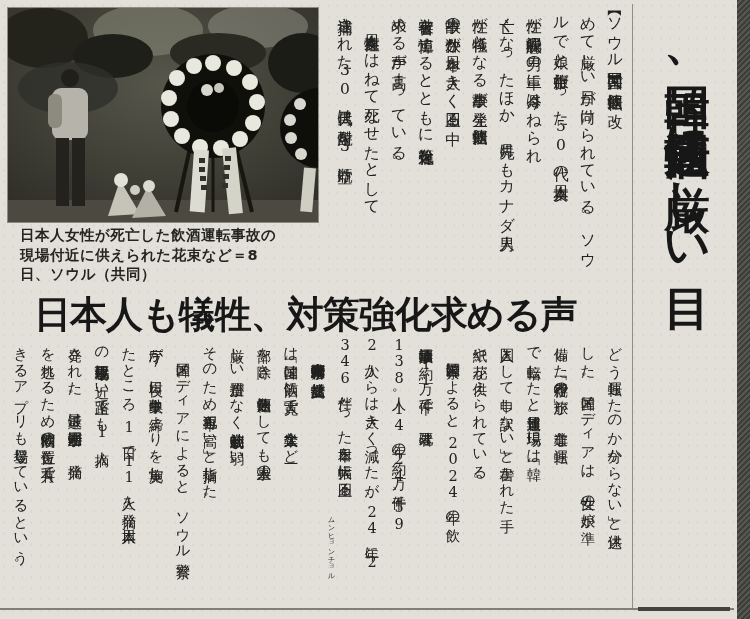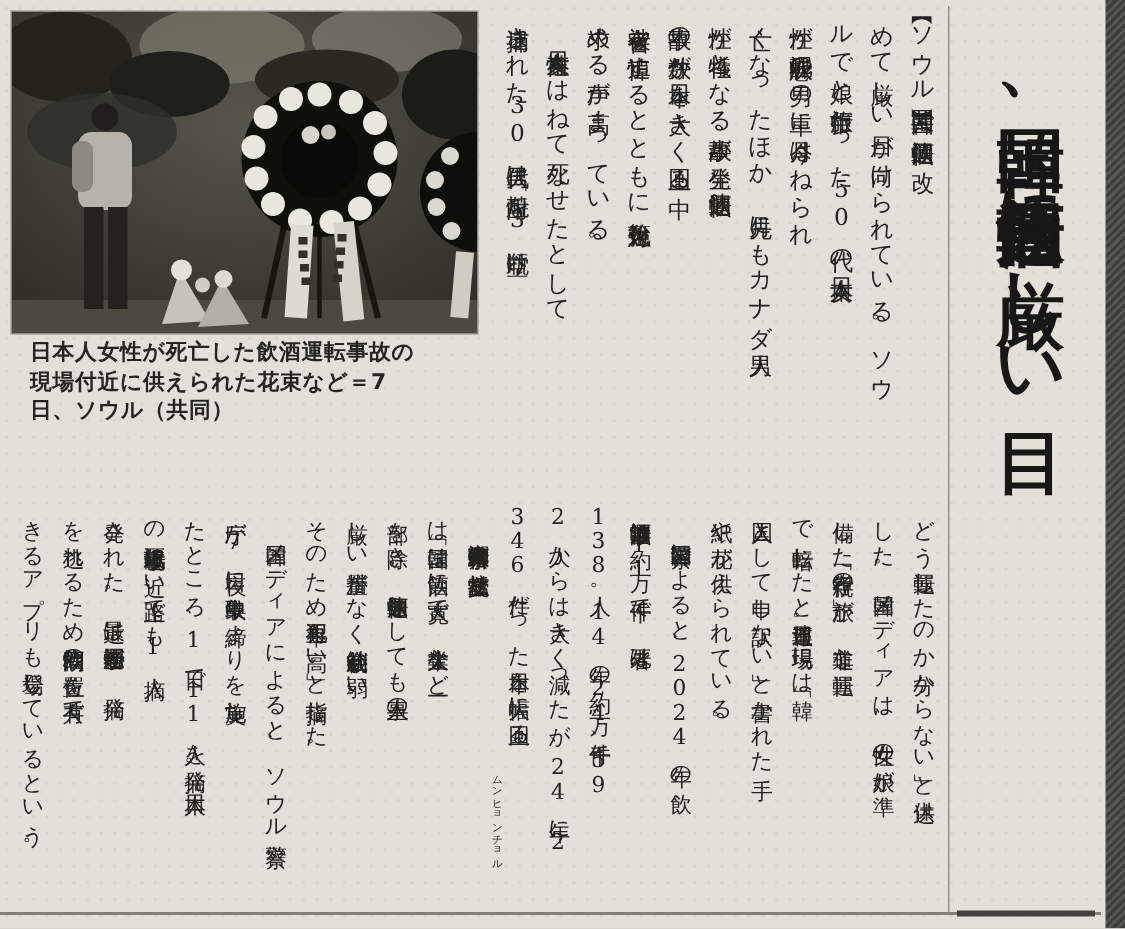--- a/index.html
+++ b/index.html
@@ -168,25 +168,26 @@
         <circle cx="292" cy="96" r="6" fill="#d9d8ce"></circle>
         <circle cx="282" cy="112" r="6" fill="#d9d8ce"></circle>
         <circle cx="283" cy="130" r="6" fill="#d9d8ce"></circle>
         <circle cx="293" cy="146" r="6" fill="#d9d8ce"></circle>
         <rect x="296" y="160" width="12" height="44" fill="#cfcec3" transform="rotate(5 302 160)"></rect>
       </g>
     </svg>
   </figure>
 
   <div class="caption">日本人女性が死亡した飲酒運転事故の
-現場付近に供えられた花束など＝7
+現場付近に供えられた花束など＝8
 日、ソウル（共同）</div>
 
   <h1 class="headline">韓国、飲酒運転に厳しい目</h1>
 
+  <h2 class="subheadline">日本人も犠牲、対策強化求める声</h2>
 
   <div class="article top">【ソウル共同】韓国で飲酒運転に改
 めて厳しい目が向けられている。ソウ
 ルで娘と旅行中だった50代の日本人女
 性が泥酔状態の男の車に今月はねられ
 亡くなったほか、先月にもカナダ人男
 性が犠牲となる事故が発生。飲酒運転
 事故の件数が日本を大きく上回る中、
 被害者を追悼するとともに対策強化を
 求める声が高まっている。

